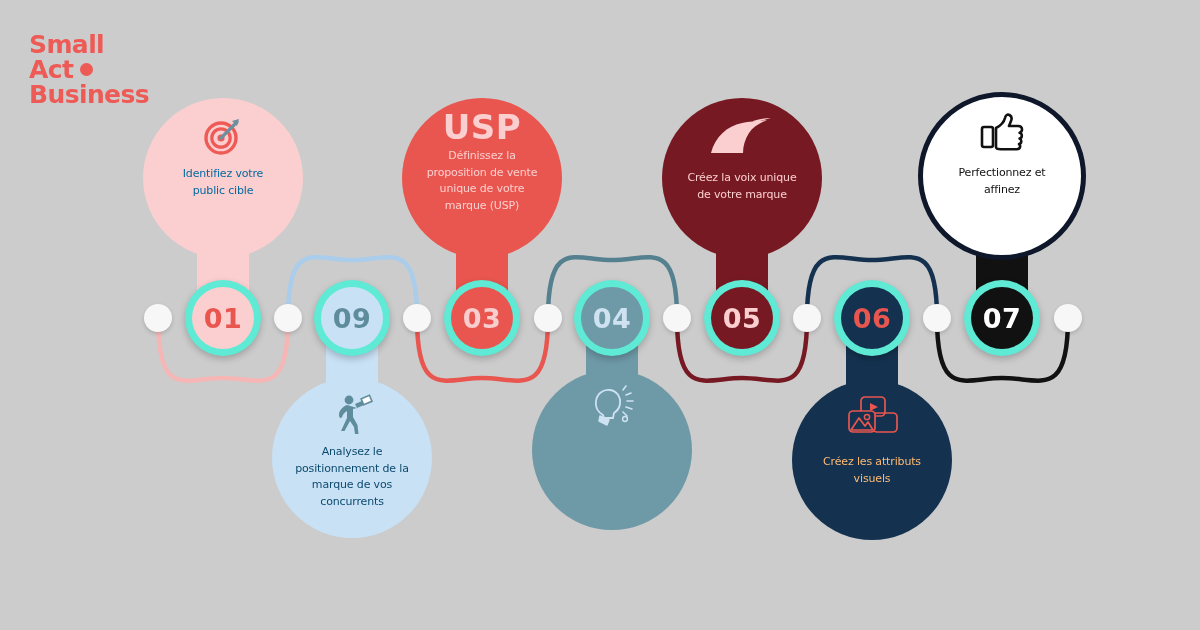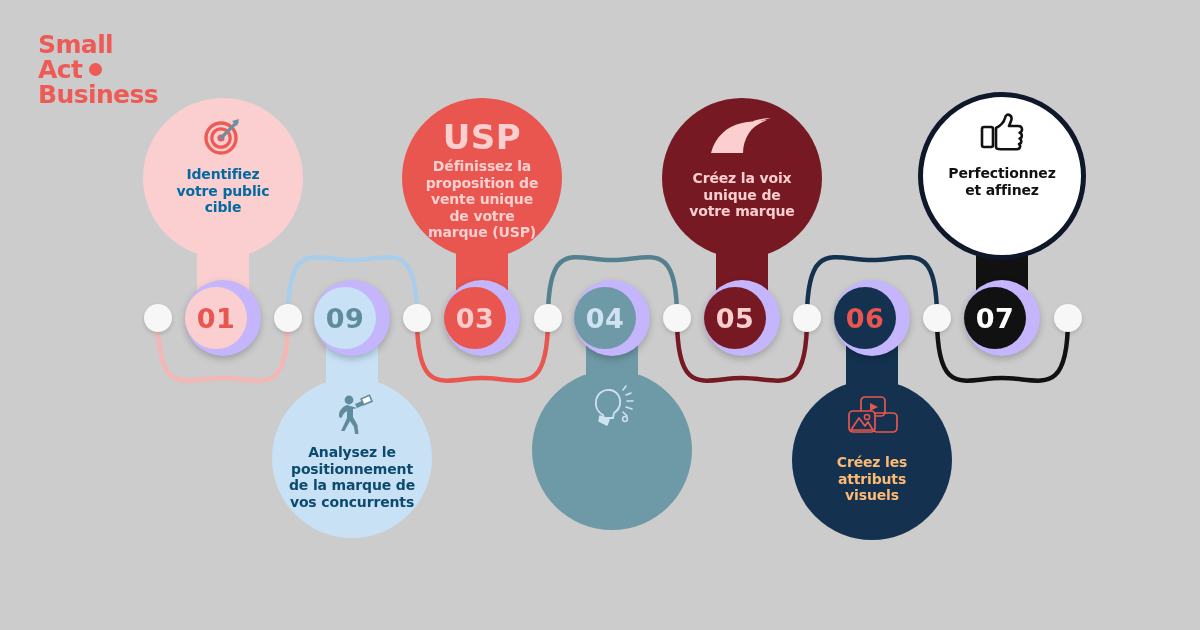--- a/index.html
+++ b/index.html
@@ -12,21 +12,21 @@
     width: 1200px;
     height: 630px;
     background: #cccccc;
     overflow: hidden;
     font-family: "DejaVu Sans", sans-serif;
   }
 
   
   #logo {
     position: absolute;
-    left: 38px;
+    left: 29px;
     top: 32px;
     width: 230px;
     color: #ee5a55;
     font-family: "DejaVu Sans", sans-serif;
     font-weight: 700;
     font-size: 25px;
     line-height: 25px;
     letter-spacing: -0.6px;
   }
   #logo .line { display: block; white-space: nowrap; }
@@ -78,44 +78,45 @@
   .icon-wrap {
     display: flex;
     align-items: center;
     justify-content: center;
     height: 52px;
     margin-top: 0;
   }
   .icon-wrap svg { display: block; }
 
   .bubble-text {
-    font-weight: 700;
-    font-size: 14px;
+    font-weight: 400;
+    font-size: 11px;
     line-height: 16.5px;
     padding: 0 26px;
     letter-spacing: -0.15px;
   }
   .usp-word {
     font-weight: 700;
     font-size: 34px;
     line-height: 34px;
     letter-spacing: 0.5px;
     margin-bottom: 4px;
   }
 
   
   .badge {
     position: absolute;
     width: 76px;
     height: 76px;
     border-radius: 50%;
-    background: #c4b5fd;
+    background: #5eead4;
     box-shadow: 0 3px 7px rgba(0,0,0,0.22);
     display: flex;
     align-items: center;
+    justify-content: center;
     z-index: 6;
   }
   .badge-inner {
     width: 62px;
     height: 62px;
     border-radius: 50%;
     display: flex;
     align-items: center;
     justify-content: center;
     font-weight: 700;
@@ -195,21 +196,21 @@
       <div class="bubble-text" style="color:#0c4a6e; margin-top:4px; padding:0 16px;">Analysez le positionnement de la marque de vos concurrents</div>
     </div>
     <div class="badge" style="left:314px; top:280px;">
       <div class="badge-inner" style="background:#c8e1f5; color:#5e8c9c;">09</div>
     </div>
   </div>
 
   <div class="step">
     <div class="neck" style="left:482px; margin-left:-26px; top:200px; height:130px; background:#e8564f;"></div>
     <div class="bubble" style="left:402px; top:98px; width:160px; height:160px; background:#e8564f;">
-      <div class="usp-word" style="color:#fbcfcf; margin-top:22px;">USP</div>
+      <div class="usp-word" style="color:#fbcfcf; margin-top:12px;">USP</div>
       <div class="bubble-text" style="color:#fbcfcf; padding:0 22px;">Définissez la proposition de vente unique de votre marque (USP)</div>
     </div>
     <div class="badge" style="left:444px; top:280px;">
       <div class="badge-inner" style="background:#e8564f; color:#f8cdcd;">03</div>
     </div>
   </div>
 
   <div class="step">
     <div class="neck" style="left:612px; margin-left:-26px; top:306px; height:130px; background:#6e99a6;"></div>
     <div class="bubble" style="left:532px; top:370px; width:160px; height:160px; background:#6e99a6;">

